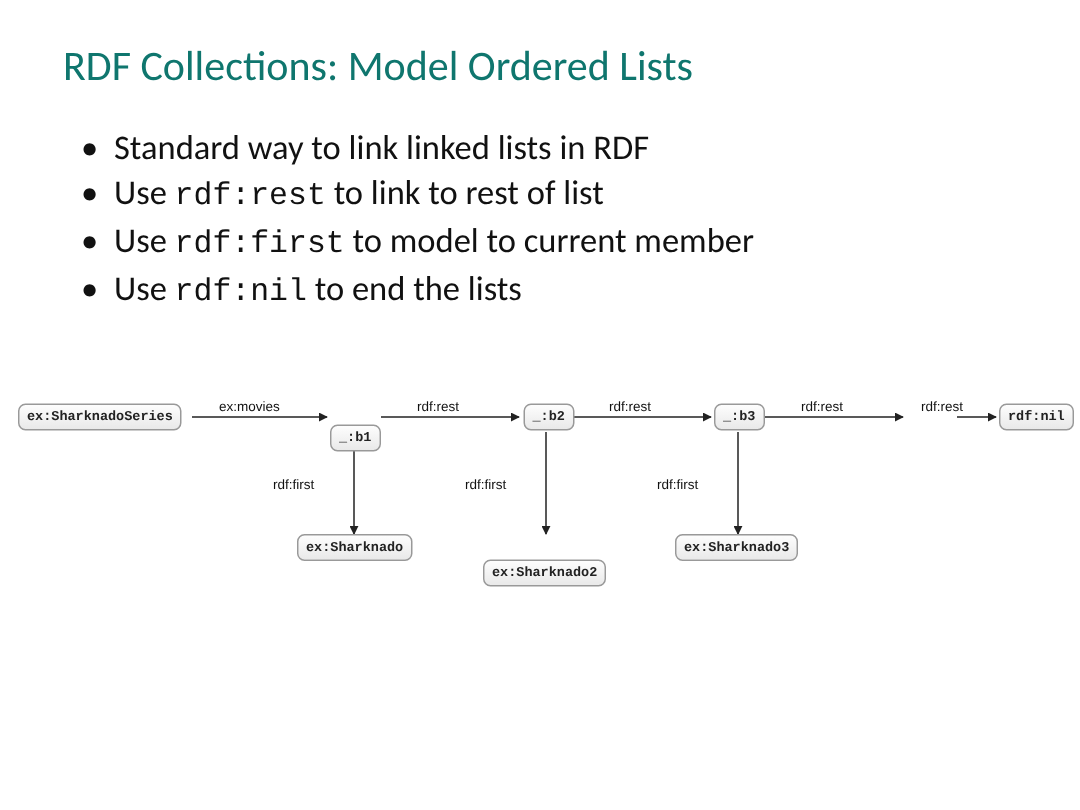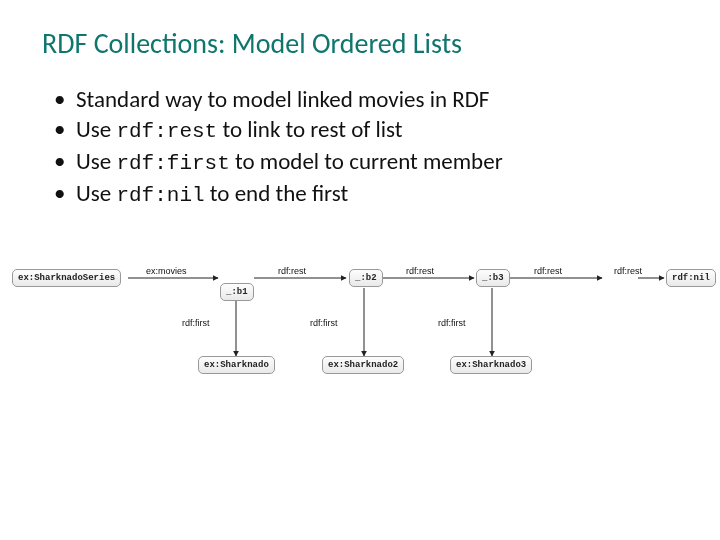--- a/index.html
+++ b/index.html
@@ -78,39 +78,39 @@
 </style>
 </head>
 <body>
 
 <h1 class="title">RDF Collections: Model Ordered Lists</h1>
 
 <ul class="bullets">
   <li>
     <span class="dot">•</span>
     <span class="txt">
-      <span>Standard way to model linked movies in RDF</span>
+      <span>Standard way to link linked lists in RDF</span>
     </span>
   </li>
   <li>
     <span class="dot">•</span>
     <span class="txt">
       <span>Use </span><span class="mono">rdf:rest</span><span> to link to rest of list</span>
     </span>
   </li>
   <li>
     <span class="dot">•</span>
     <span class="txt">
       <span>Use </span><span class="mono">rdf:first</span><span> to model to current member</span>
     </span>
   </li>
   <li>
     <span class="dot">•</span>
     <span class="txt">
-      <span>Use </span><span class="mono">rdf:nil</span><span> to end the first</span>
+      <span>Use </span><span class="mono">rdf:nil</span><span> to end the lists</span>
     </span>
   </li>
 </ul>
 
 <div class="diag">
   <svg class="arrows">
     <defs>
       <marker id="ah" viewBox="0 0 10 10" refX="9" refY="5" markerWidth="6" markerHeight="6" orient="auto">
         <path d="M0,0 L10,5 L0,10 z" fill="#222"></path>
       </marker>
@@ -127,21 +127,21 @@
     <line x1="484" y1="24" x2="484" y2="92" stroke="#222" stroke-width="1" marker-end="url(#ah)"></line>
   </svg>
 
   <div class="node" style="left:4px; top:5px;">ex:SharknadoSeries</div>
   <div class="node" style="left:212px; top:5px;margin-top:14px;">_:b1</div>
   <div class="node" style="left:341px; top:5px;">_:b2</div>
   <div class="node" style="left:468px; top:5px;">_:b3</div>
   <div class="node" style="left:658px; top:5px;">rdf:nil</div>
 
   <div class="node" style="left:190px; top:92px;">ex:Sharknado</div>
-  <div class="node" style="left:314px; top:92px;">ex:Sharknado2</div>
+  <div class="node" style="left:314px; top:109px;">ex:Sharknado2</div>
   <div class="node" style="left:442px; top:92px;">ex:Sharknado3</div>
 
   <div class="elabel" style="left:138px; top:2px;">ex:movies</div>
   <div class="elabel" style="left:270px; top:2px;">rdf:rest</div>
   <div class="elabel" style="left:398px; top:2px;">rdf:rest</div>
   <div class="elabel" style="left:526px; top:2px;">rdf:rest</div>
   <div class="elabel" style="left:606px; top:2px;">rdf:rest</div>
 
   <div class="elabel" style="left:174px; top:54px;">rdf:first</div>
   <div class="elabel" style="left:302px; top:54px;">rdf:first</div>

